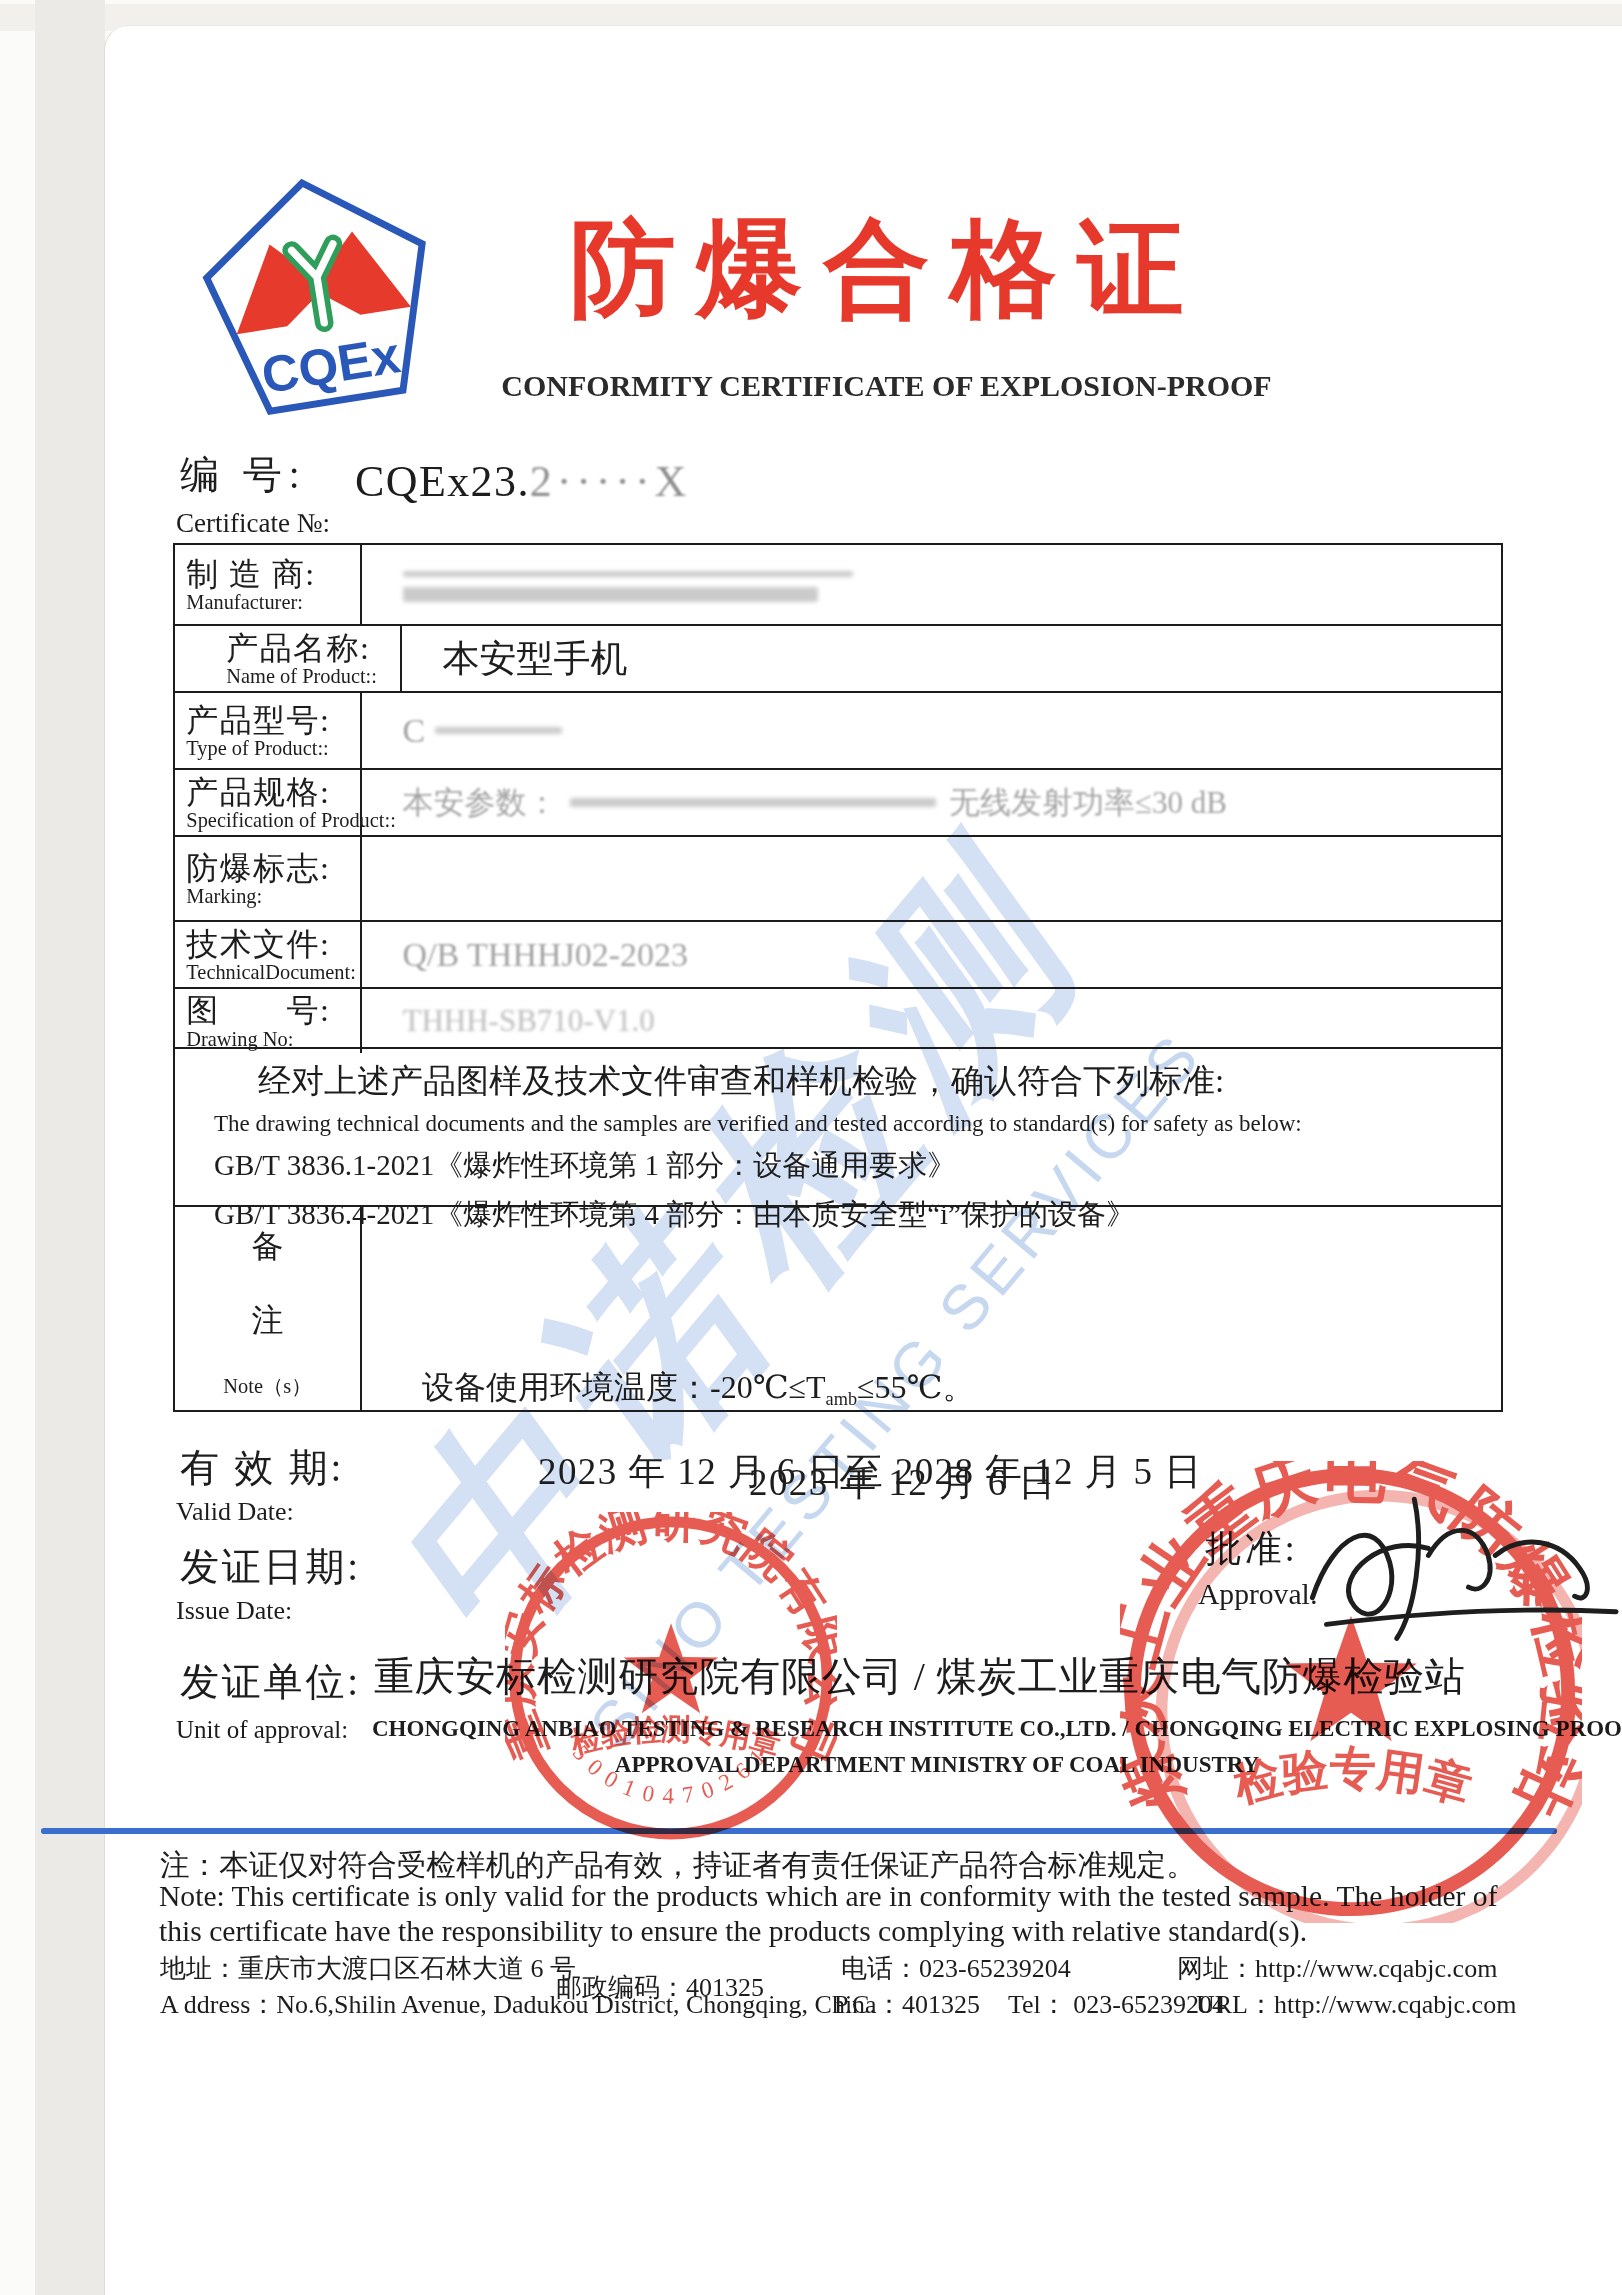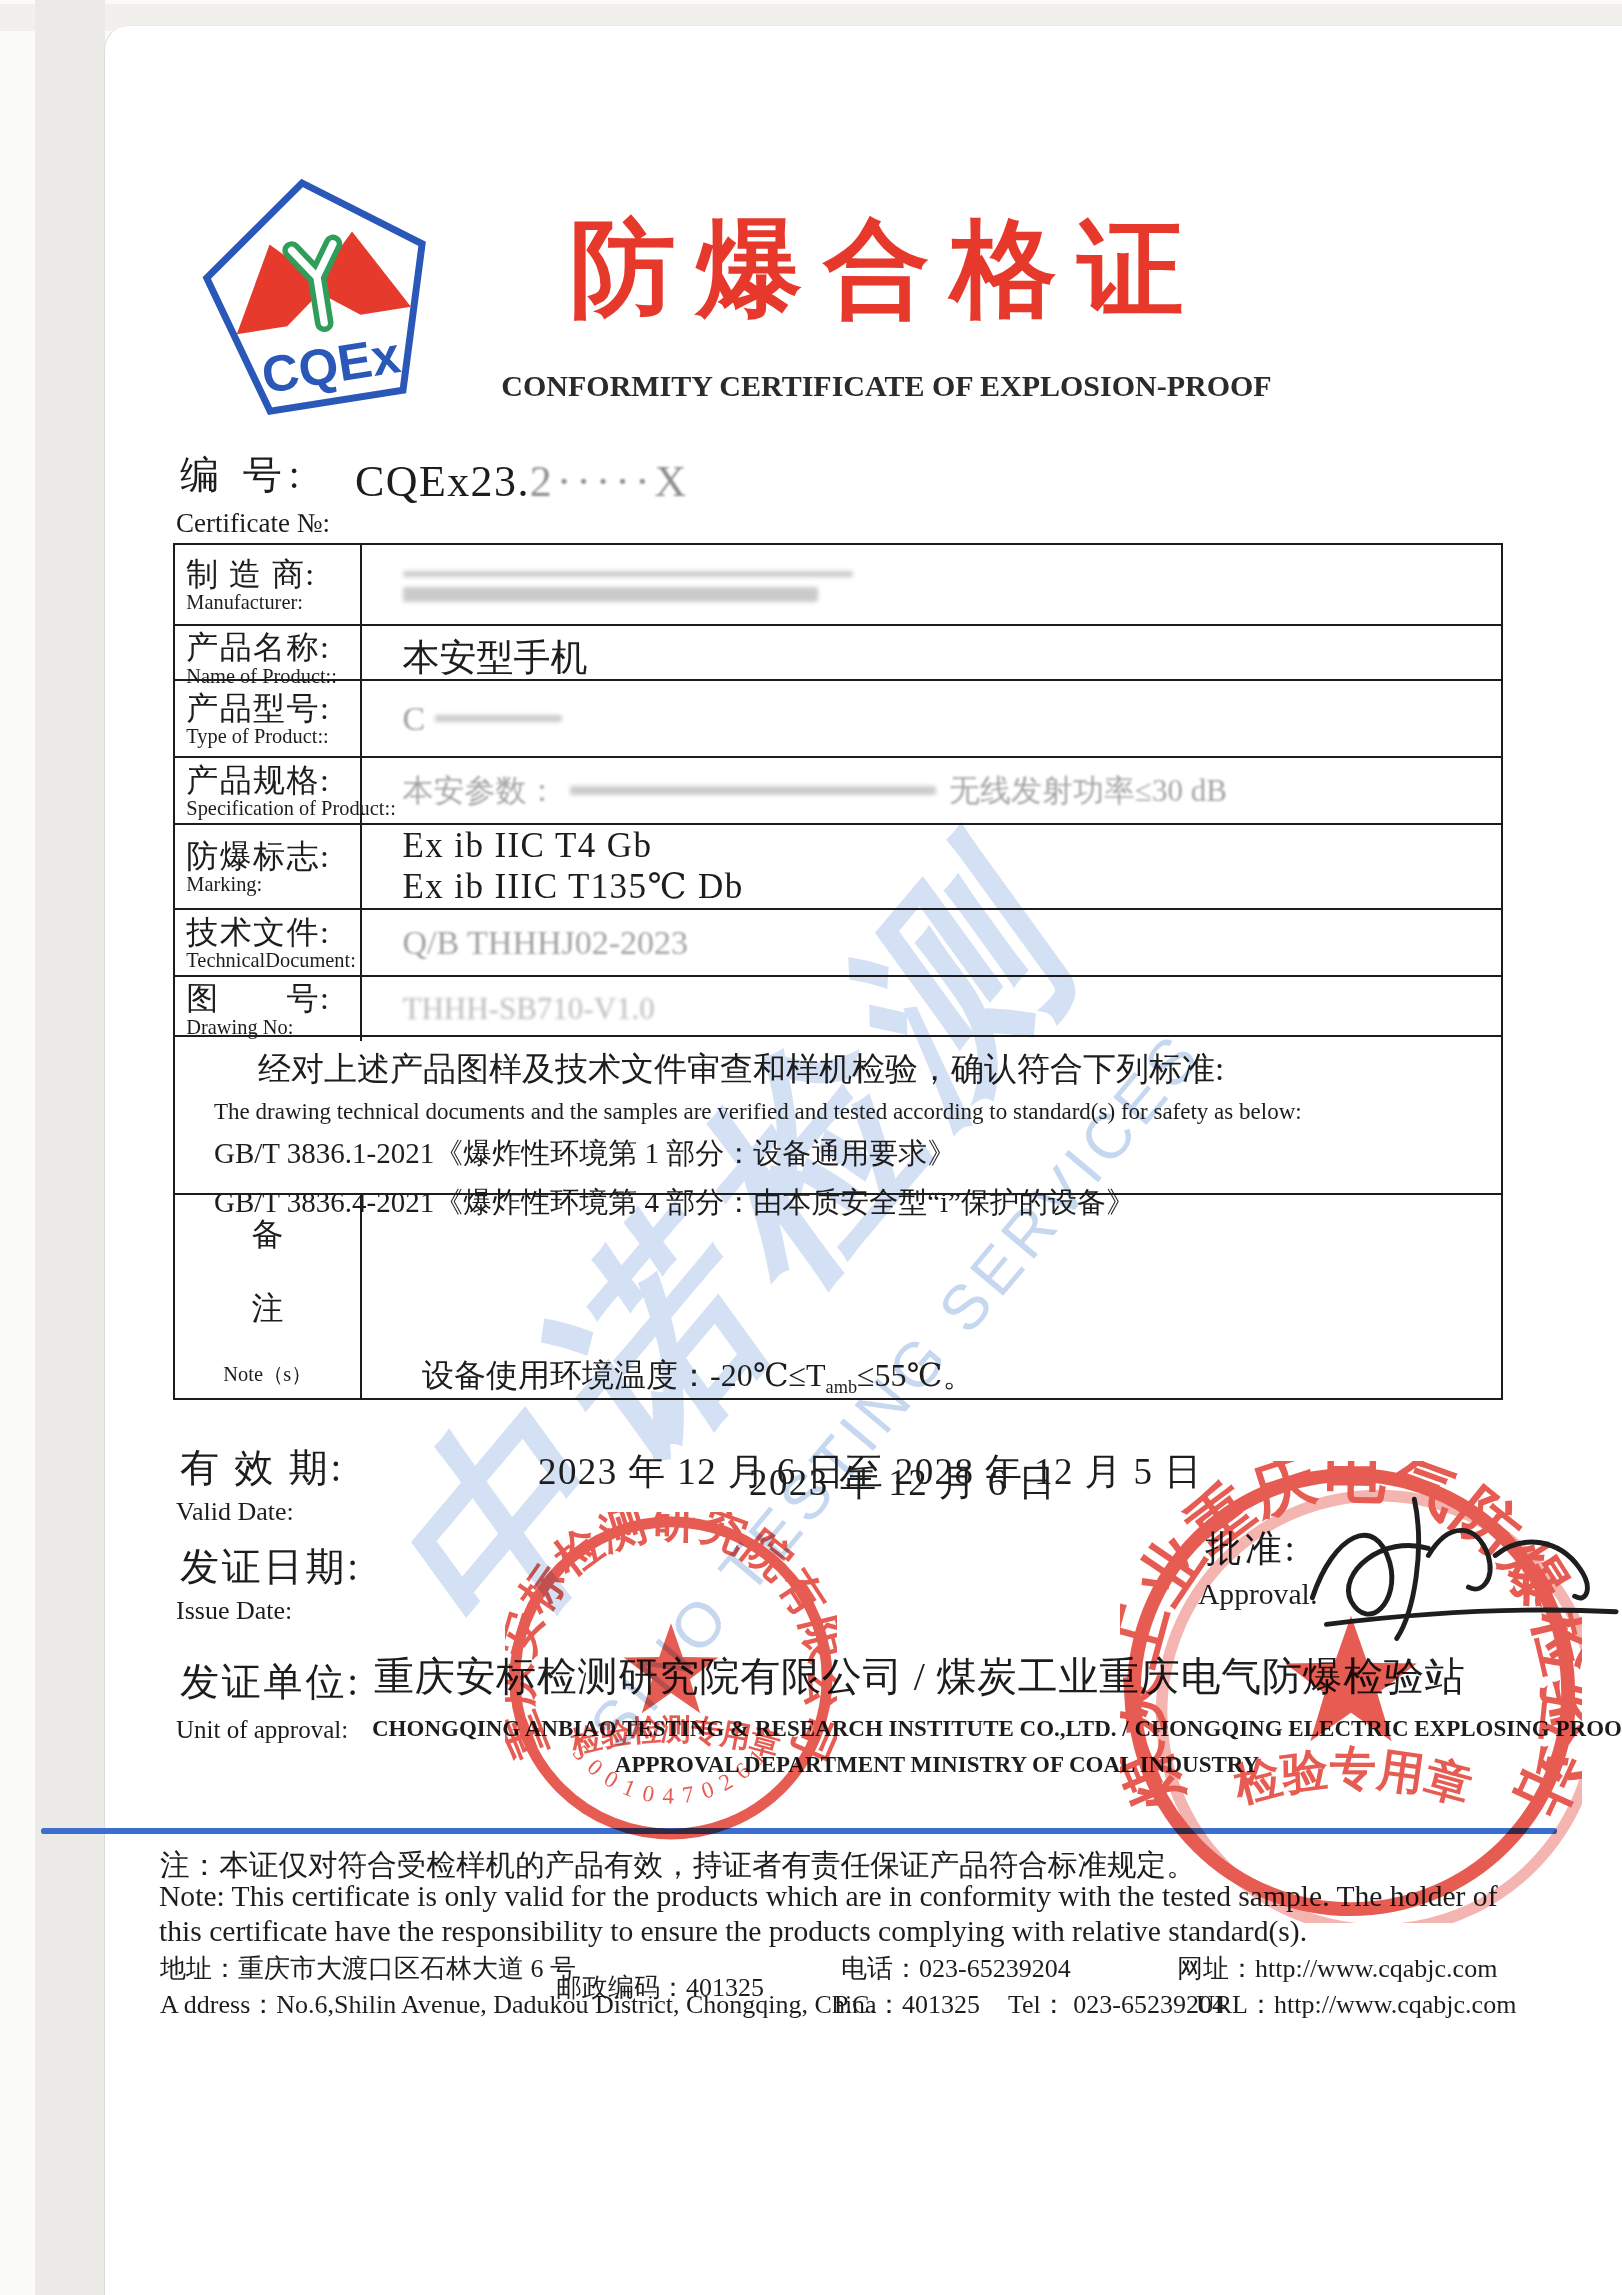--- a/index.html
+++ b/index.html
@@ -30,21 +30,21 @@
   
   .certno-zh{position:absolute;left:180px;top:448px;font-size:39px;letter-spacing:7px;}
   .certno-en{position:absolute;left:176px;top:508px;font-size:27px;}
   .certno-value{position:absolute;left:355px;top:456px;font-size:44px;letter-spacing:1.4px;}
   .certfade{opacity:.5;filter:blur(1.1px);letter-spacing:4.9px;}
   
   .ctable{position:absolute;left:173px;top:543px;width:1330px;border:2.8px solid #1c1c1c;box-sizing:border-box;background:transparent;}
   .trow{display:grid;grid-template-columns:187px 1fr;border-bottom:2.1px solid #1c1c1c;box-sizing:border-box;}
   .trow:last-child{border-bottom:none;}
   .trow.full{display:block;}
-  .r0{height:81px;} .r1{height:55px;} .r2{height:77px;} .r3{height:67px;}
+  .r0{height:81px;} .r1{height:67px;padding-left:40px;} .r2{height:77px;} .r3{height:67px;}
   .r4{height:85px;} .r5{height:67px;} .r6{height:60px;} .r7{height:158px;} .r8{height:203px;}
   .tlabel{border-right:2.1px solid #1c1c1c;padding:4.2px 2.8px 1.4px 11.3px;display:flex;flex-direction:column;justify-content:center;box-sizing:border-box;}
   .lzh{font-size:32px;line-height:1.08;letter-spacing:1.4px;white-space:nowrap;}
   .len{font-size:20.4px;line-height:1.15;white-space:nowrap;}
   .tvalue{padding-left:22.5px;display:flex;flex-direction:column;justify-content:center;box-sizing:border-box;margin-left:18px;}
   .vmain{font-size:37px;}
   .mline{font-size:35px;letter-spacing:1.4px;line-height:1.16;white-space:nowrap;}
   .faded{opacity:.45;filter:blur(0.8px);color:#333;white-space:nowrap;}
   .faded-more{opacity:.33;filter:blur(1.4px);color:#333;white-space:nowrap;}
   .smudge{display:inline-block;background:#5f5f5f;opacity:.32;filter:blur(2.1px);border-radius:2.1px;vertical-align:middle;}
@@ -161,24 +161,20 @@
             <span class="smudge" style="width:366px;height:8.4px;margin:0 12.7px;"></span>
             <span class="faded" style="font-size:31px;">无线发射功率≤30 dB</span>
           </div>
         </div>
       </div>
 
       <div class="trow r4">
         <div class="tlabel">
           <div class="lzh">防爆标志:</div>
           <div class="len">Marking:</div>
-        </div>
-        <div class="tvalue">
-          <div class="mline">Ex ib IIC T4 Gb</div>
-          <div class="mline">Ex ib IIIC T135℃ Db</div>
         </div>
       </div>
 
       <div class="trow r5">
         <div class="tlabel">
           <div class="lzh">技术文件:</div>
           <div class="len">TechnicalDocument:</div>
         </div>
         <div class="tvalue">
           <span class="faded" style="font-size:34px;">Q/B THHHJ02-2023</span>

